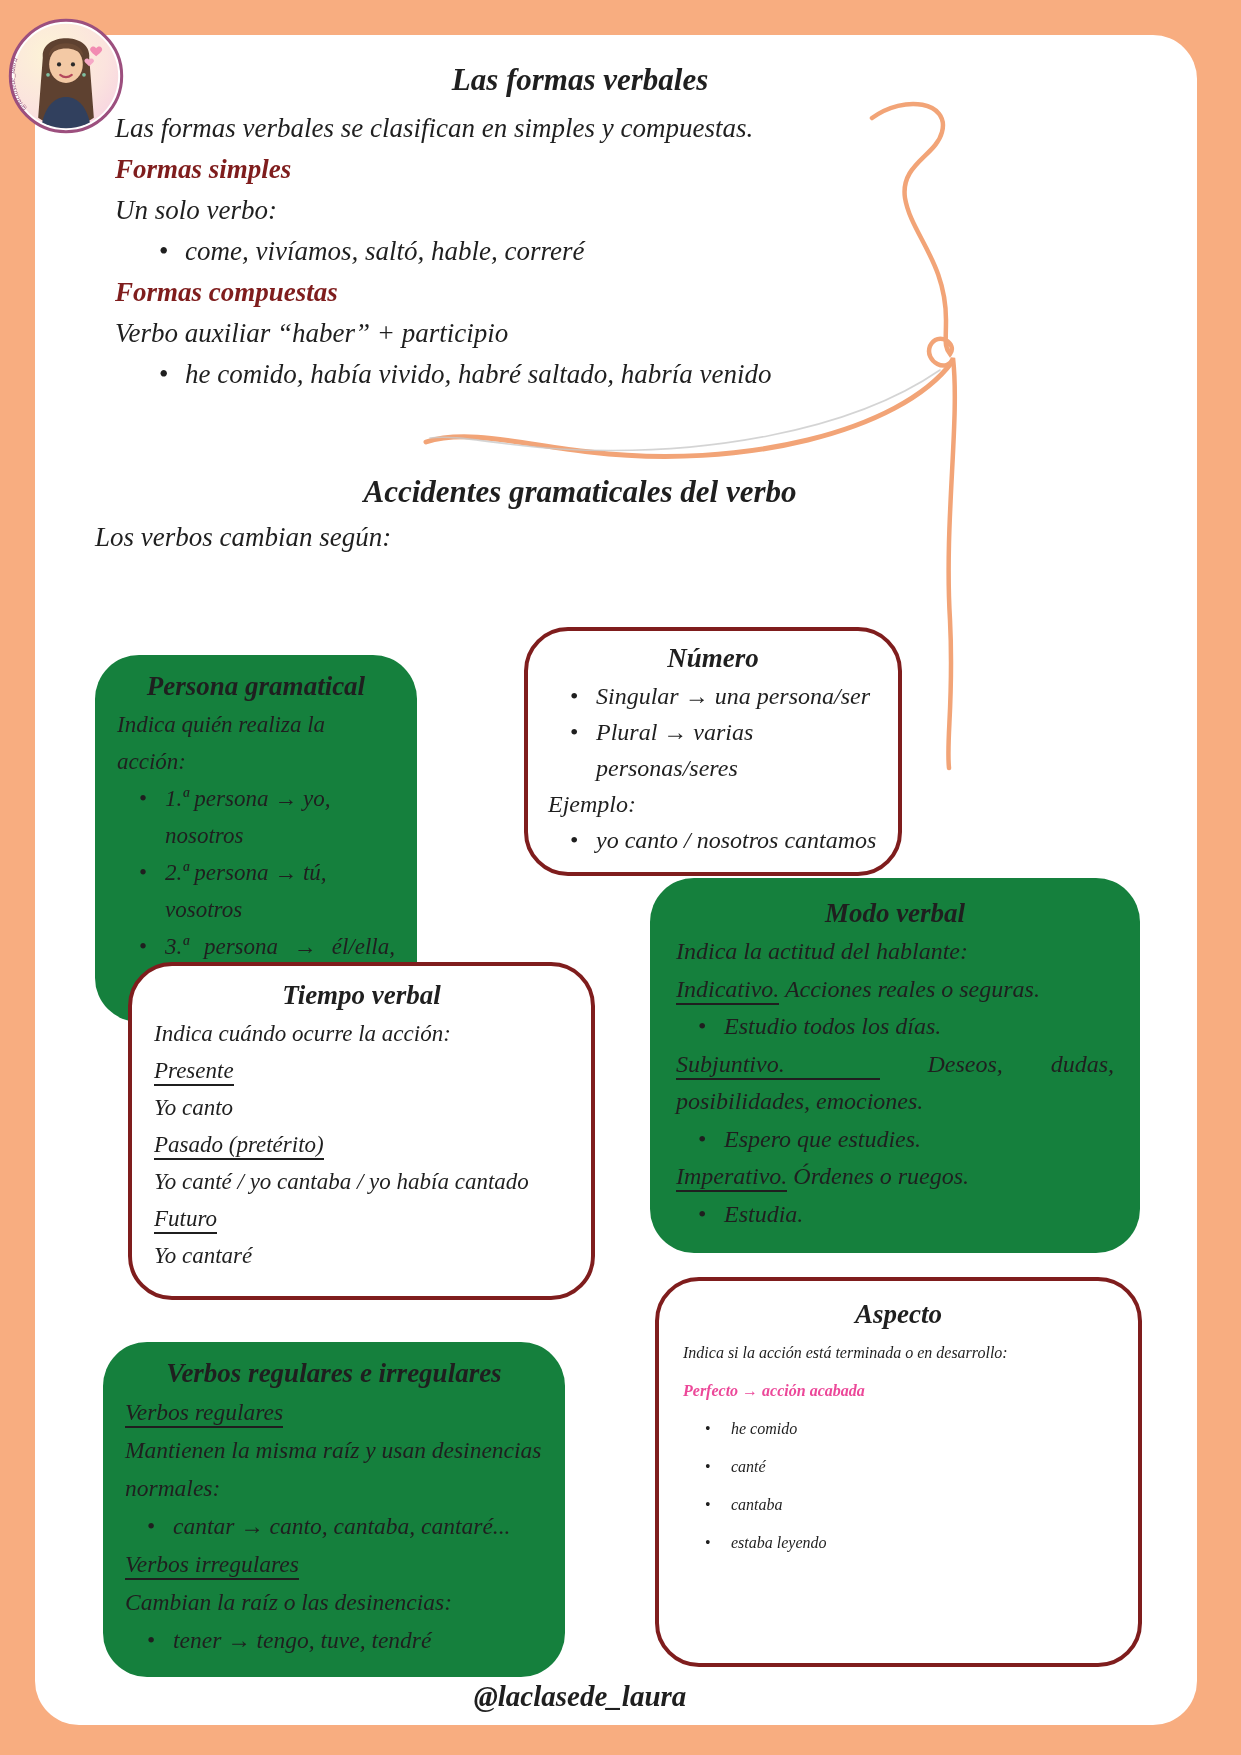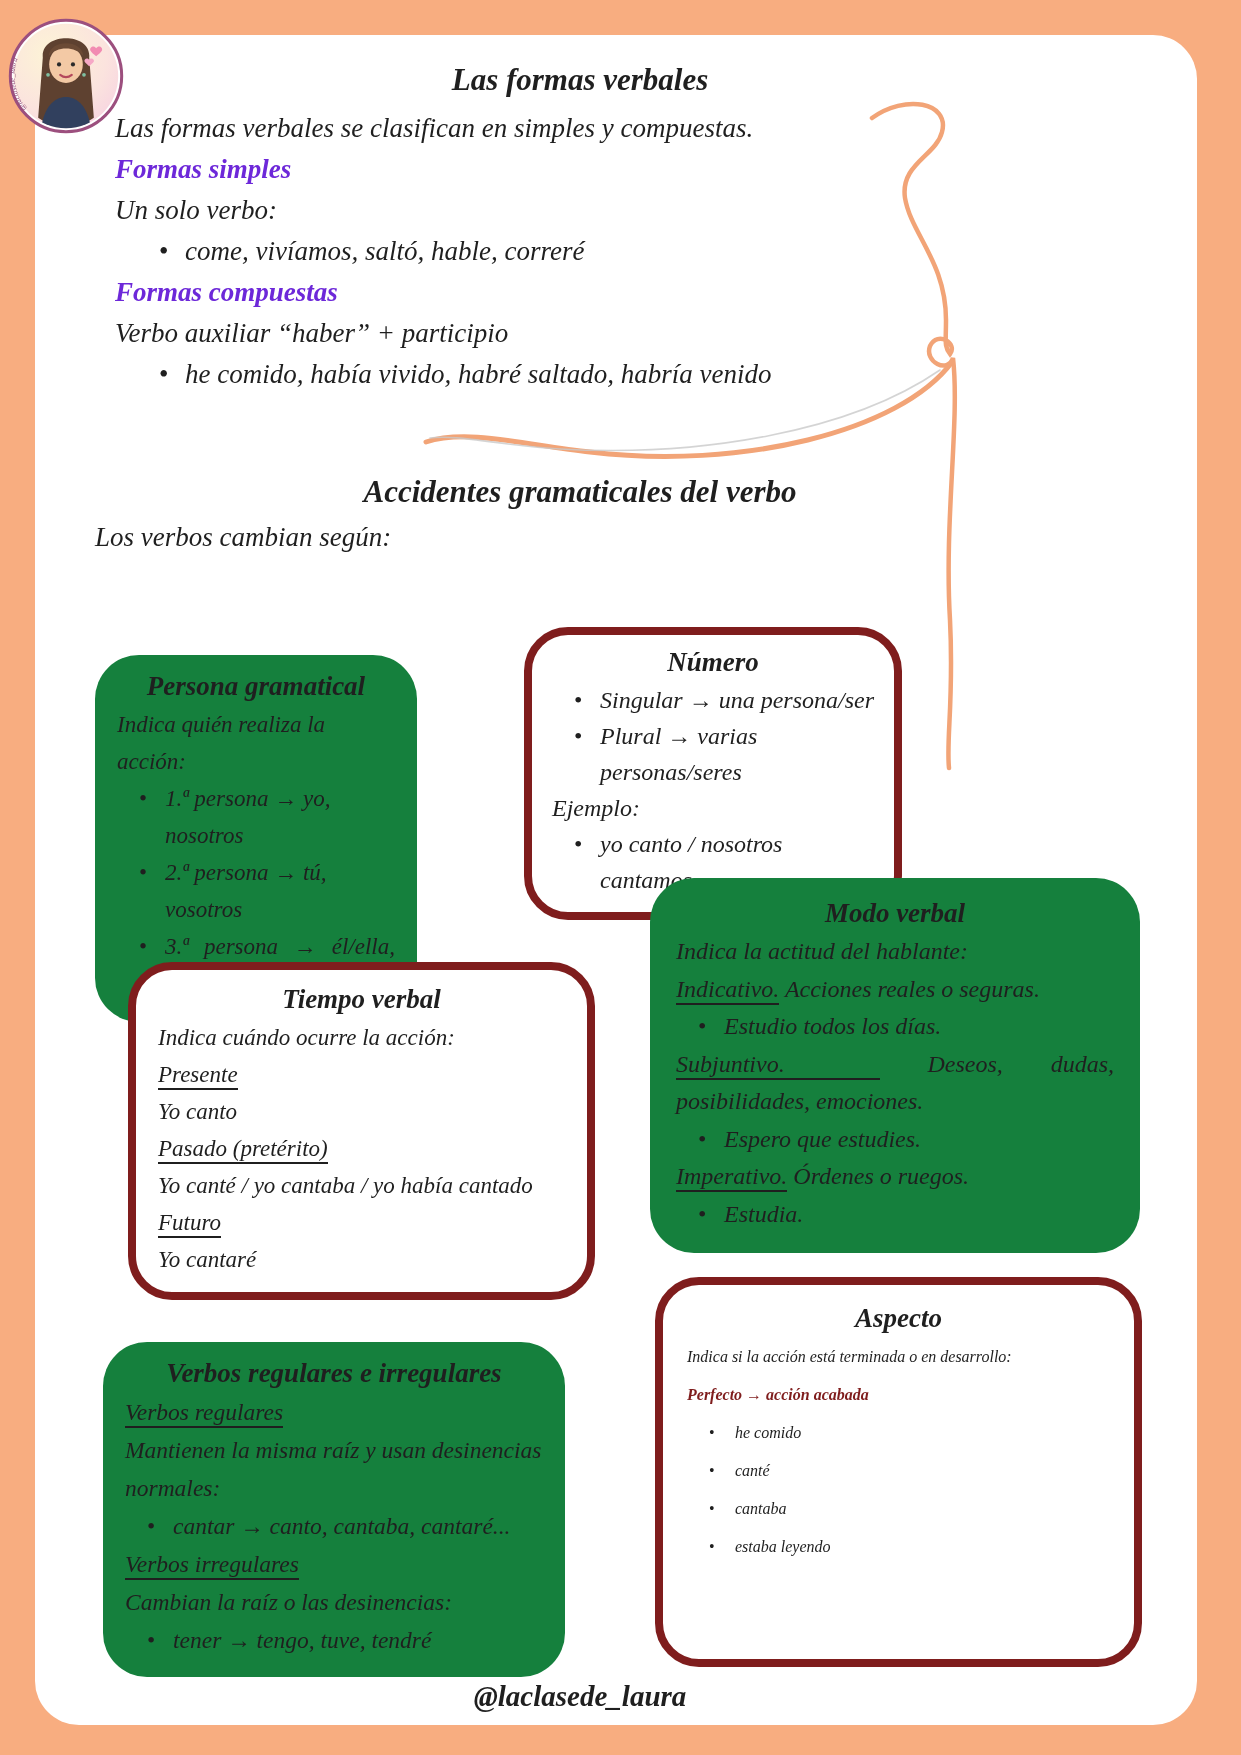--- a/index.html
+++ b/index.html
@@ -16,43 +16,43 @@
   .squiggle { position:absolute; left:0; top:0; z-index:1; pointer-events:none; }
   h1,h2,h3,p { margin:0; font-weight:normal; }
 
   
   .avatar { position:absolute; left:8px; top:18px; width:116px; height:116px; z-index:3; }
 
   
   .header { position:absolute; left:115px; top:62px; width:930px; z-index:2; }
   .header h1 { text-align:center; font-size:31px; font-weight:bold; margin-bottom:10px; }
   .header p, .header h2, .header .li { font-size:27px; line-height:41px; }
-  .accent { color:#6d28d9; font-weight:bold; font-size:29px; }
+  .accent { color:#7f1d1d; font-weight:bold; font-size:29px; }
   .header .li { padding-left:70px; }
   .header .li::before { left:44px; }
 
   .li { position:relative; }
   .li::before { content:"\2022"; position:absolute; font-style:normal; }
 
   .sec2-title { position:absolute; left:115px; top:474px; width:930px; text-align:center;
     font-size:31px; font-weight:bold; z-index:2; }
   .sec2-intro { position:absolute; left:95px; top:522px; font-size:27px; z-index:2; }
 
   
   .box { position:absolute; box-sizing:border-box; z-index:2; border-radius:44px; }
   .box.fill   { background:#15803d; }
-  .box.stroke { background:#ffffff; border:8px solid #7f1d1d; }
+  .box.stroke { background:#ffffff; border:4px solid #7f1d1d; }
   .box h3 { text-align:center; font-weight:bold; font-size:27px; margin-bottom:4px; }
   .box .li { padding-left:48px; }
   .box .li::before { left:22px; }
   .u { border-bottom:2px solid #1F1F1F; padding-bottom:1px; }
   .uext { padding-right:95px; }
   .just { text-align:justify; }
   .nowrap { white-space:nowrap; }
-  .accent-line { color:#7f1d1d; font-weight:bold; }
+  .accent-line { color:#ec4899; font-weight:bold; }
 
   .box-persona { left:95px;  top:655px;  width:322px; min-height:272px; padding:16px 22px 20px; }
   .box-persona p, .box-persona .li { font-size:23px; line-height:37px; }
 
   .box-numero  { left:524px; top:627px;  width:378px; min-height:231px; padding:12px 20px 14px; }
   .box-numero p, .box-numero .li { font-size:24px; line-height:36px; }
 
   .box-tiempo  { left:128px; top:962px;  width:467px; min-height:338px; padding:14px 22px 10px; }
   .box-tiempo p { font-size:23px; line-height:37px; }
 

